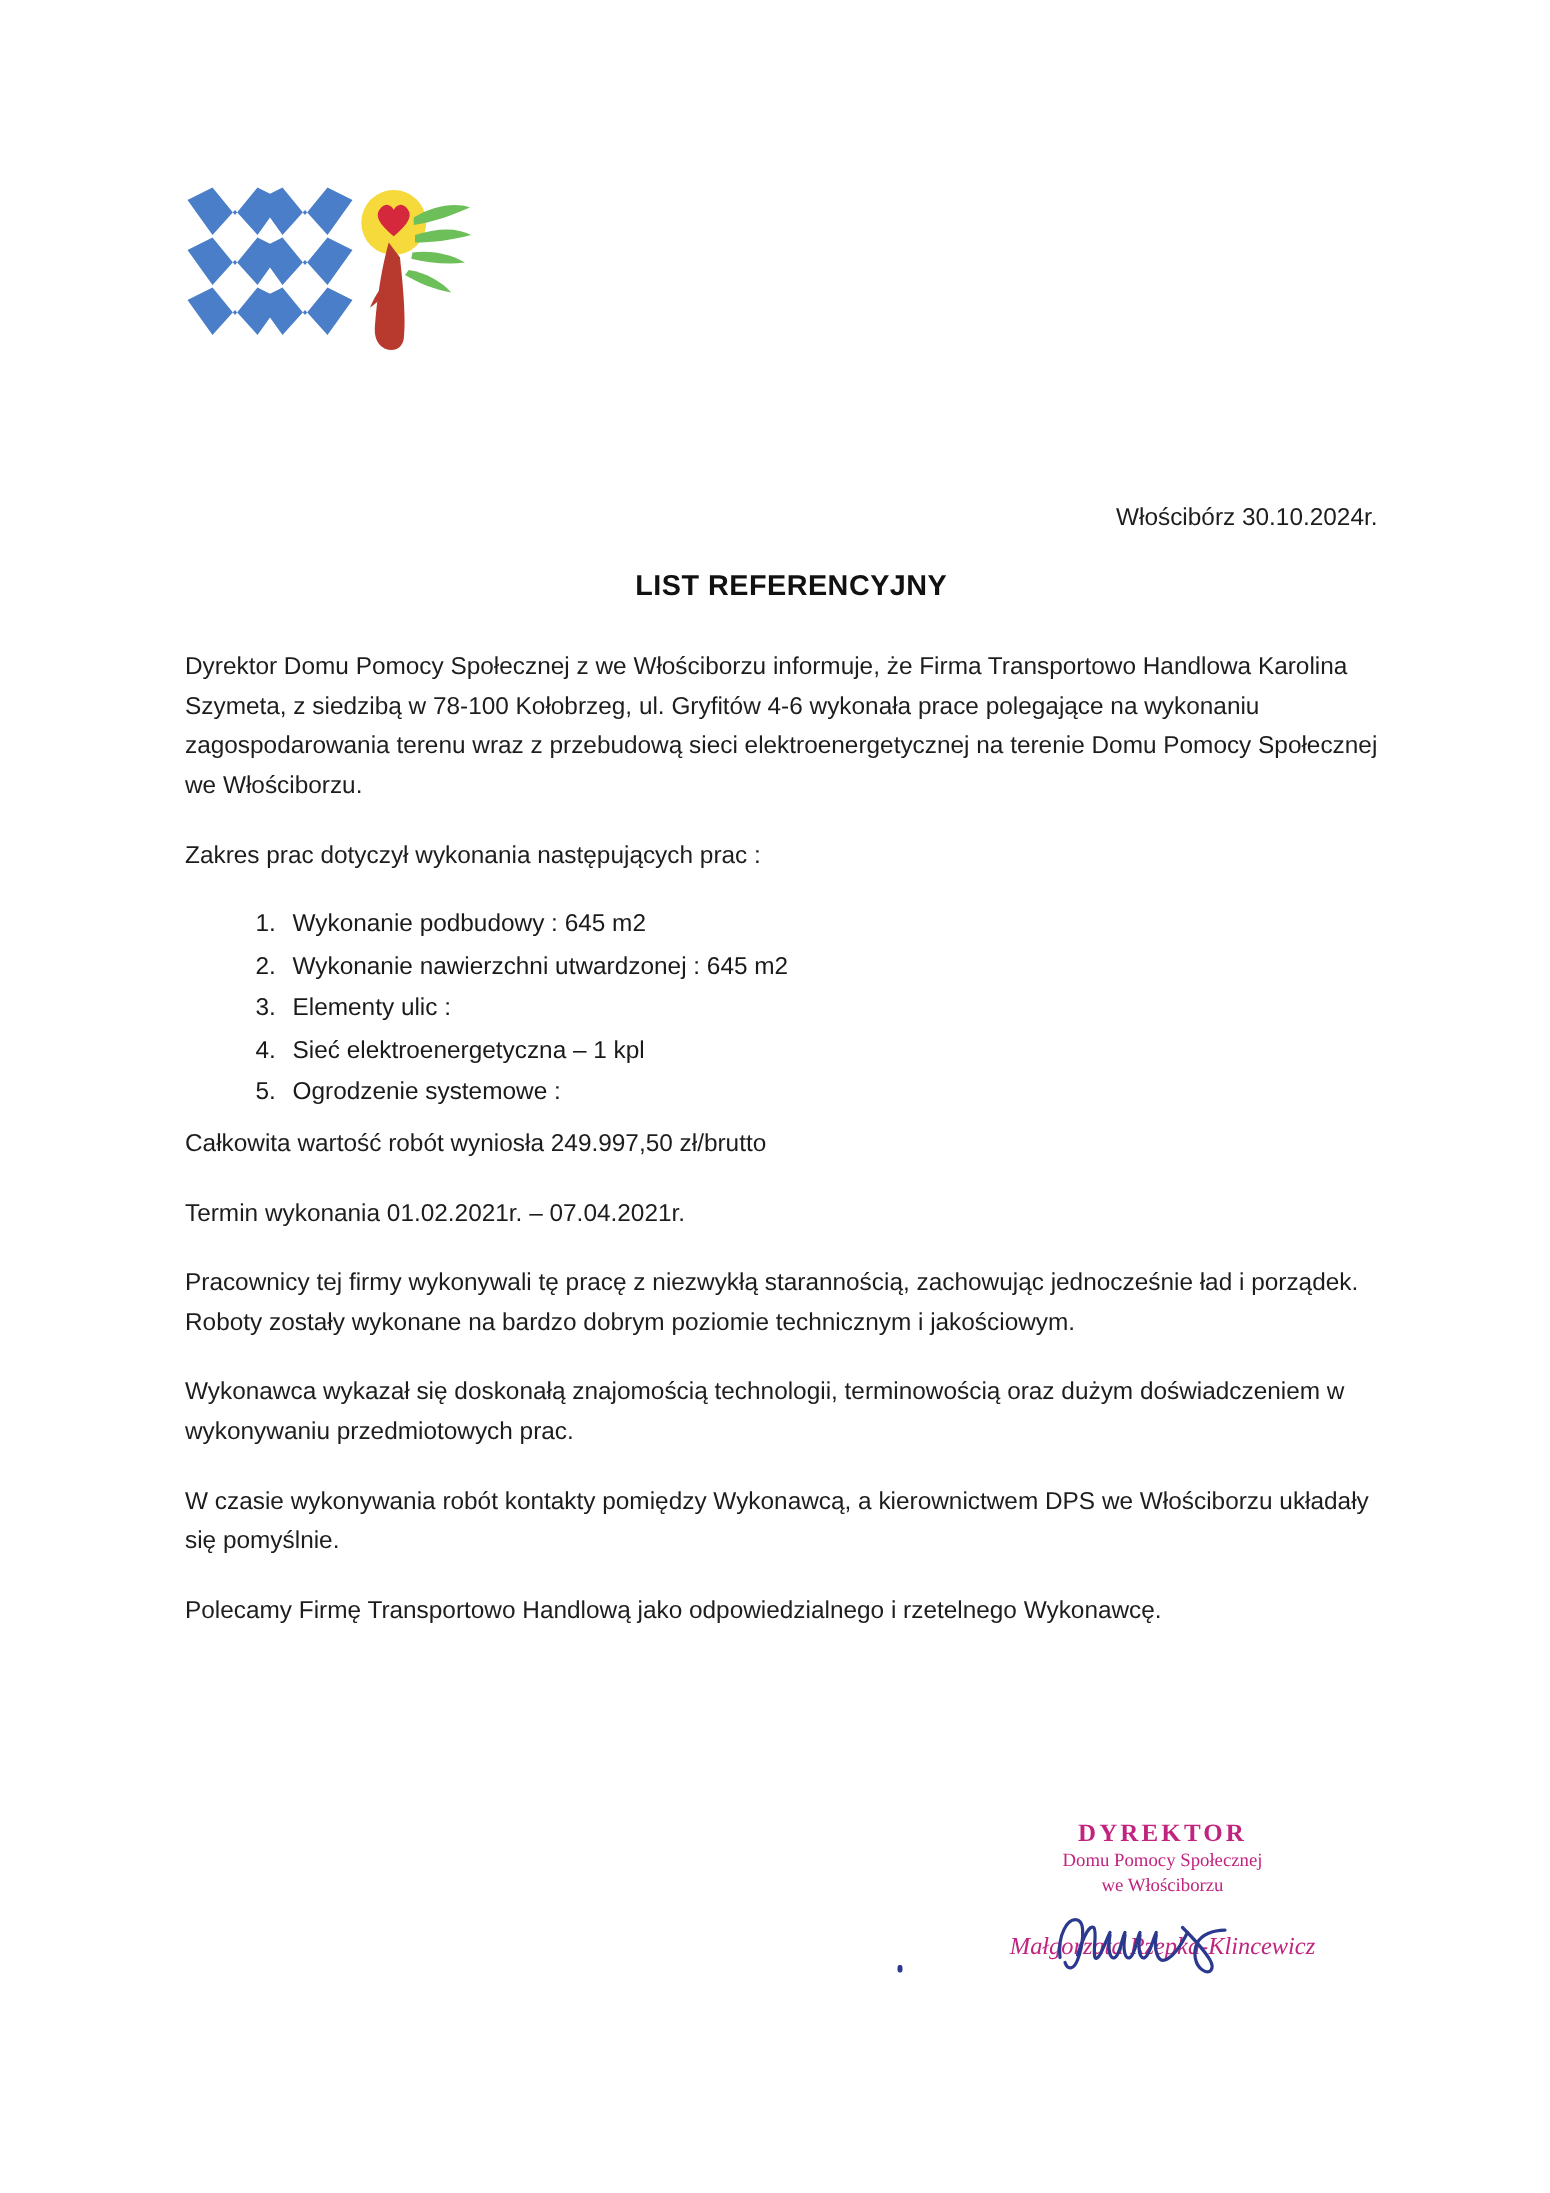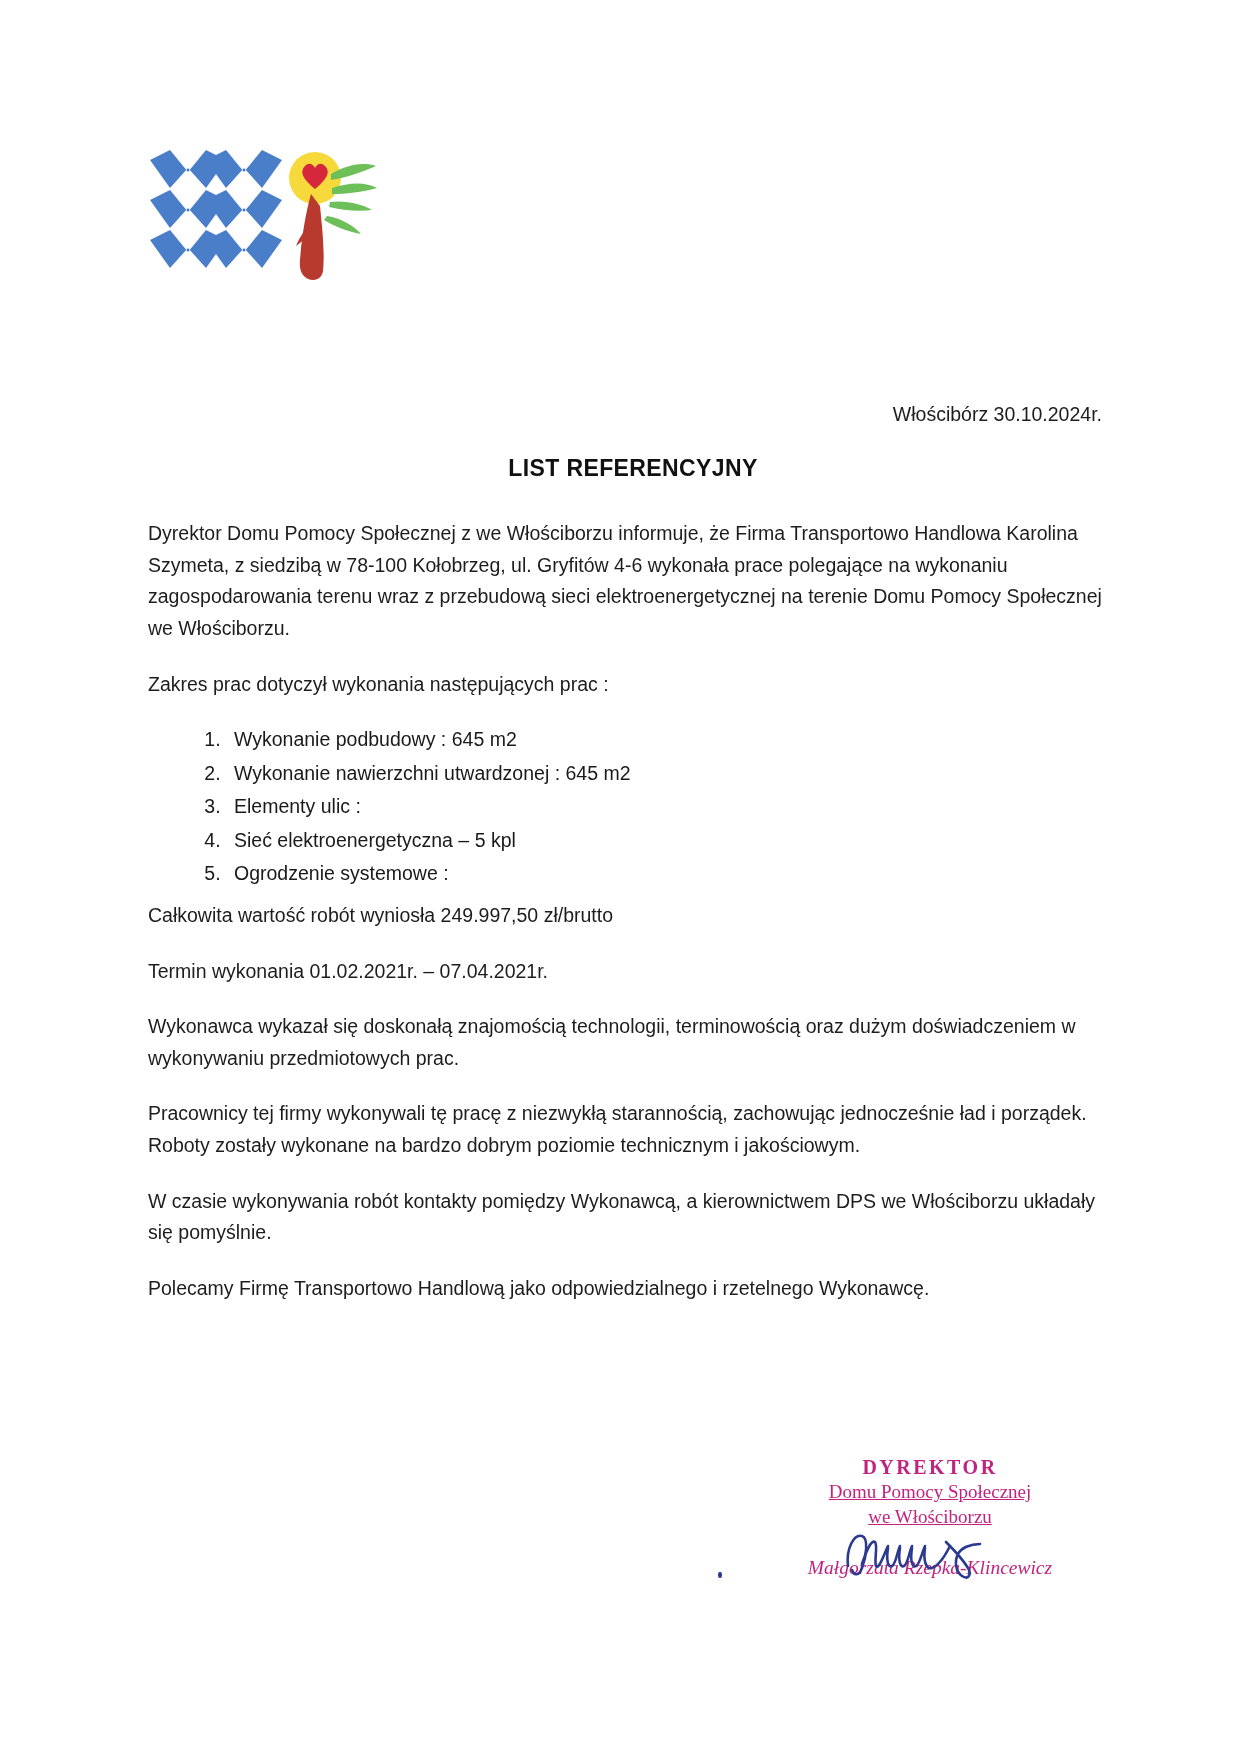--- a/index.html
+++ b/index.html
@@ -101,23 +101,22 @@
   }
   .sig-line1 {
     font-family: "Liberation Serif", serif;
     font-weight: bold;
     font-size: 20px;
     letter-spacing: 2.5px;
     line-height: 1.25;
   }
   .sig-line2, .sig-line3 {
     font-family: "Liberation Serif", serif;
-    font-size: 19px;
+    font-size: 15px;
     line-height: 1.3;
-    text-decoration: underline;
   }
   .sig-name {
     font-family: "Liberation Serif", serif;
     font-style: italic;
     font-size: 19.5px;
     line-height: 1.3;
     margin-top: 26px;
   }
   .scribble {
     position: absolute;
@@ -186,34 +185,34 @@
       <li>
         <span>Wykonanie podbudowy : 645 m2</span>
       </li>
       <li>
         <span>Wykonanie nawierzchni utwardzonej : 645 m2</span>
       </li>
       <li>
         <span>Elementy ulic :</span>
       </li>
       <li>
-        <span>Sieć elektroenergetyczna – 5 kpl</span>
+        <span>Sieć elektroenergetyczna – 1 kpl</span>
       </li>
       <li>
         <span>Ogrodzenie systemowe :</span>
       </li>
     </ol>
 
     <p class="body-text">Całkowita wartość robót wyniosła 249.997,50 zł/brutto</p>
 
     <p class="body-text">Termin wykonania 01.02.2021r. – 07.04.2021r.</p>
 
+    <p class="body-text">Pracownicy tej firmy wykonywali tę pracę z niezwykłą starannością, zachowując jednocześnie ład i porządek. Roboty zostały wykonane na bardzo dobrym poziomie technicznym i jakościowym.</p>
+
     <p class="body-text">Wykonawca wykazał się doskonałą znajomością technologii, terminowością oraz dużym doświadczeniem w wykonywaniu przedmiotowych prac.</p>
-
-    <p class="body-text">Pracownicy tej firmy wykonywali tę pracę z niezwykłą starannością, zachowując jednocześnie ład i porządek. Roboty zostały wykonane na bardzo dobrym poziomie technicznym i jakościowym.</p>
 
     <p class="body-text">W czasie wykonywania robót kontakty pomiędzy Wykonawcą, a kierownictwem DPS we Włościborzu układały się pomyślnie.</p>
 
     <p class="body-text">Polecamy Firmę Transportowo Handlową jako odpowiedzialnego i rzetelnego Wykonawcę.</p>
 
   </div>
 
   <div class="signature">
     <div class="sig-line1">DYREKTOR</div>
     <div class="sig-line2">Domu Pomocy Społecznej</div>

